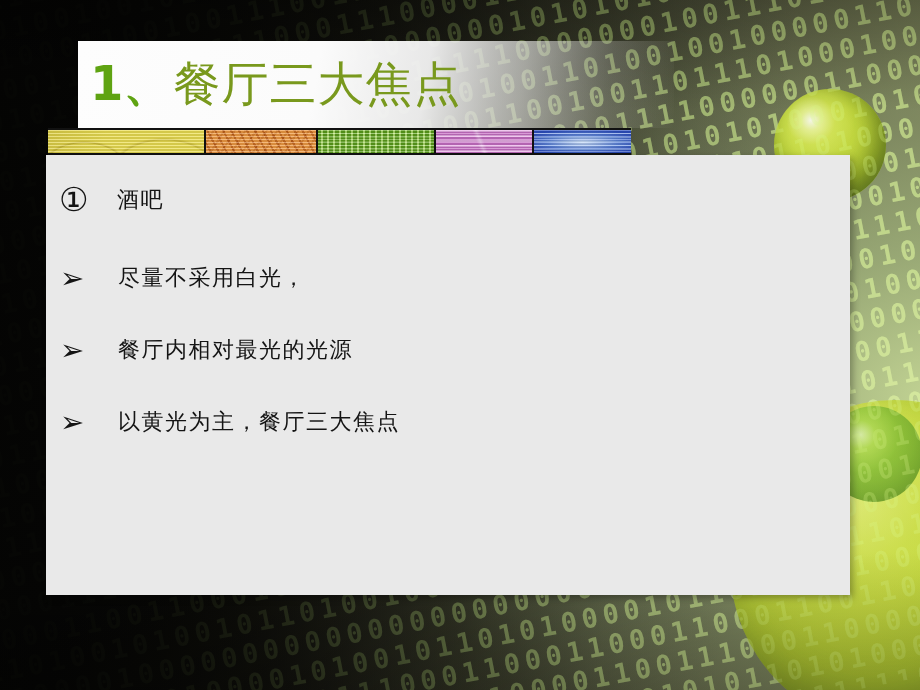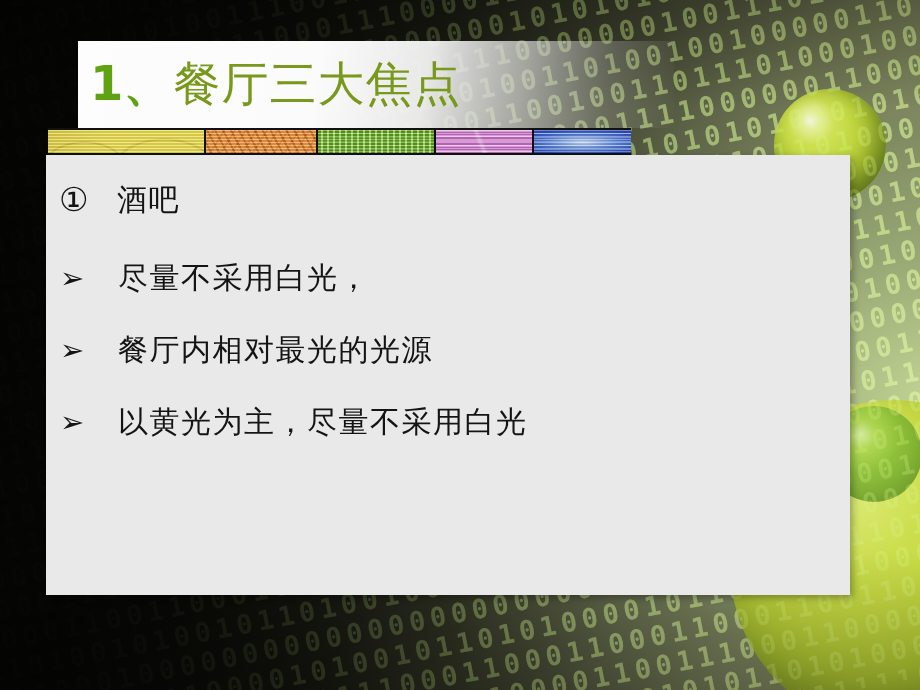--- a/index.html
+++ b/index.html
@@ -355,21 +355,21 @@
   .bullet-mark.arrow {
     font-size: 29px;
     padding-left: 2px;
   }
   .bullet-mark.circled {
     font-size: 33px;
     padding-left: 1px;
   }
   .bullet-text {
     flex: 1 1 auto;
-    font-size: 30px;
+    font-size: 22px;
     line-height: 46px;
     letter-spacing: 1.5px;
     white-space: nowrap;
   }
   .row-1 { margin-bottom: 32px; }
 </style>
 </head>
 <body>
 
 <div class="slide">
@@ -412,19 +412,19 @@
         <span class="bullet-text">尽量不采用白光，</span>
       </li>
 
       <li class="bullet-row">
         <span class="bullet-mark arrow">➢</span>
         <span class="bullet-text">餐厅内相对最光的光源</span>
       </li>
 
       <li class="bullet-row">
         <span class="bullet-mark arrow">➢</span>
-        <span class="bullet-text">以黄光为主，尽量不采用白光</span>
+        <span class="bullet-text">以黄光为主，餐厅三大焦点</span>
       </li>
 
     </ul>
   </div>
 
 </div>
 
 </body></html>

